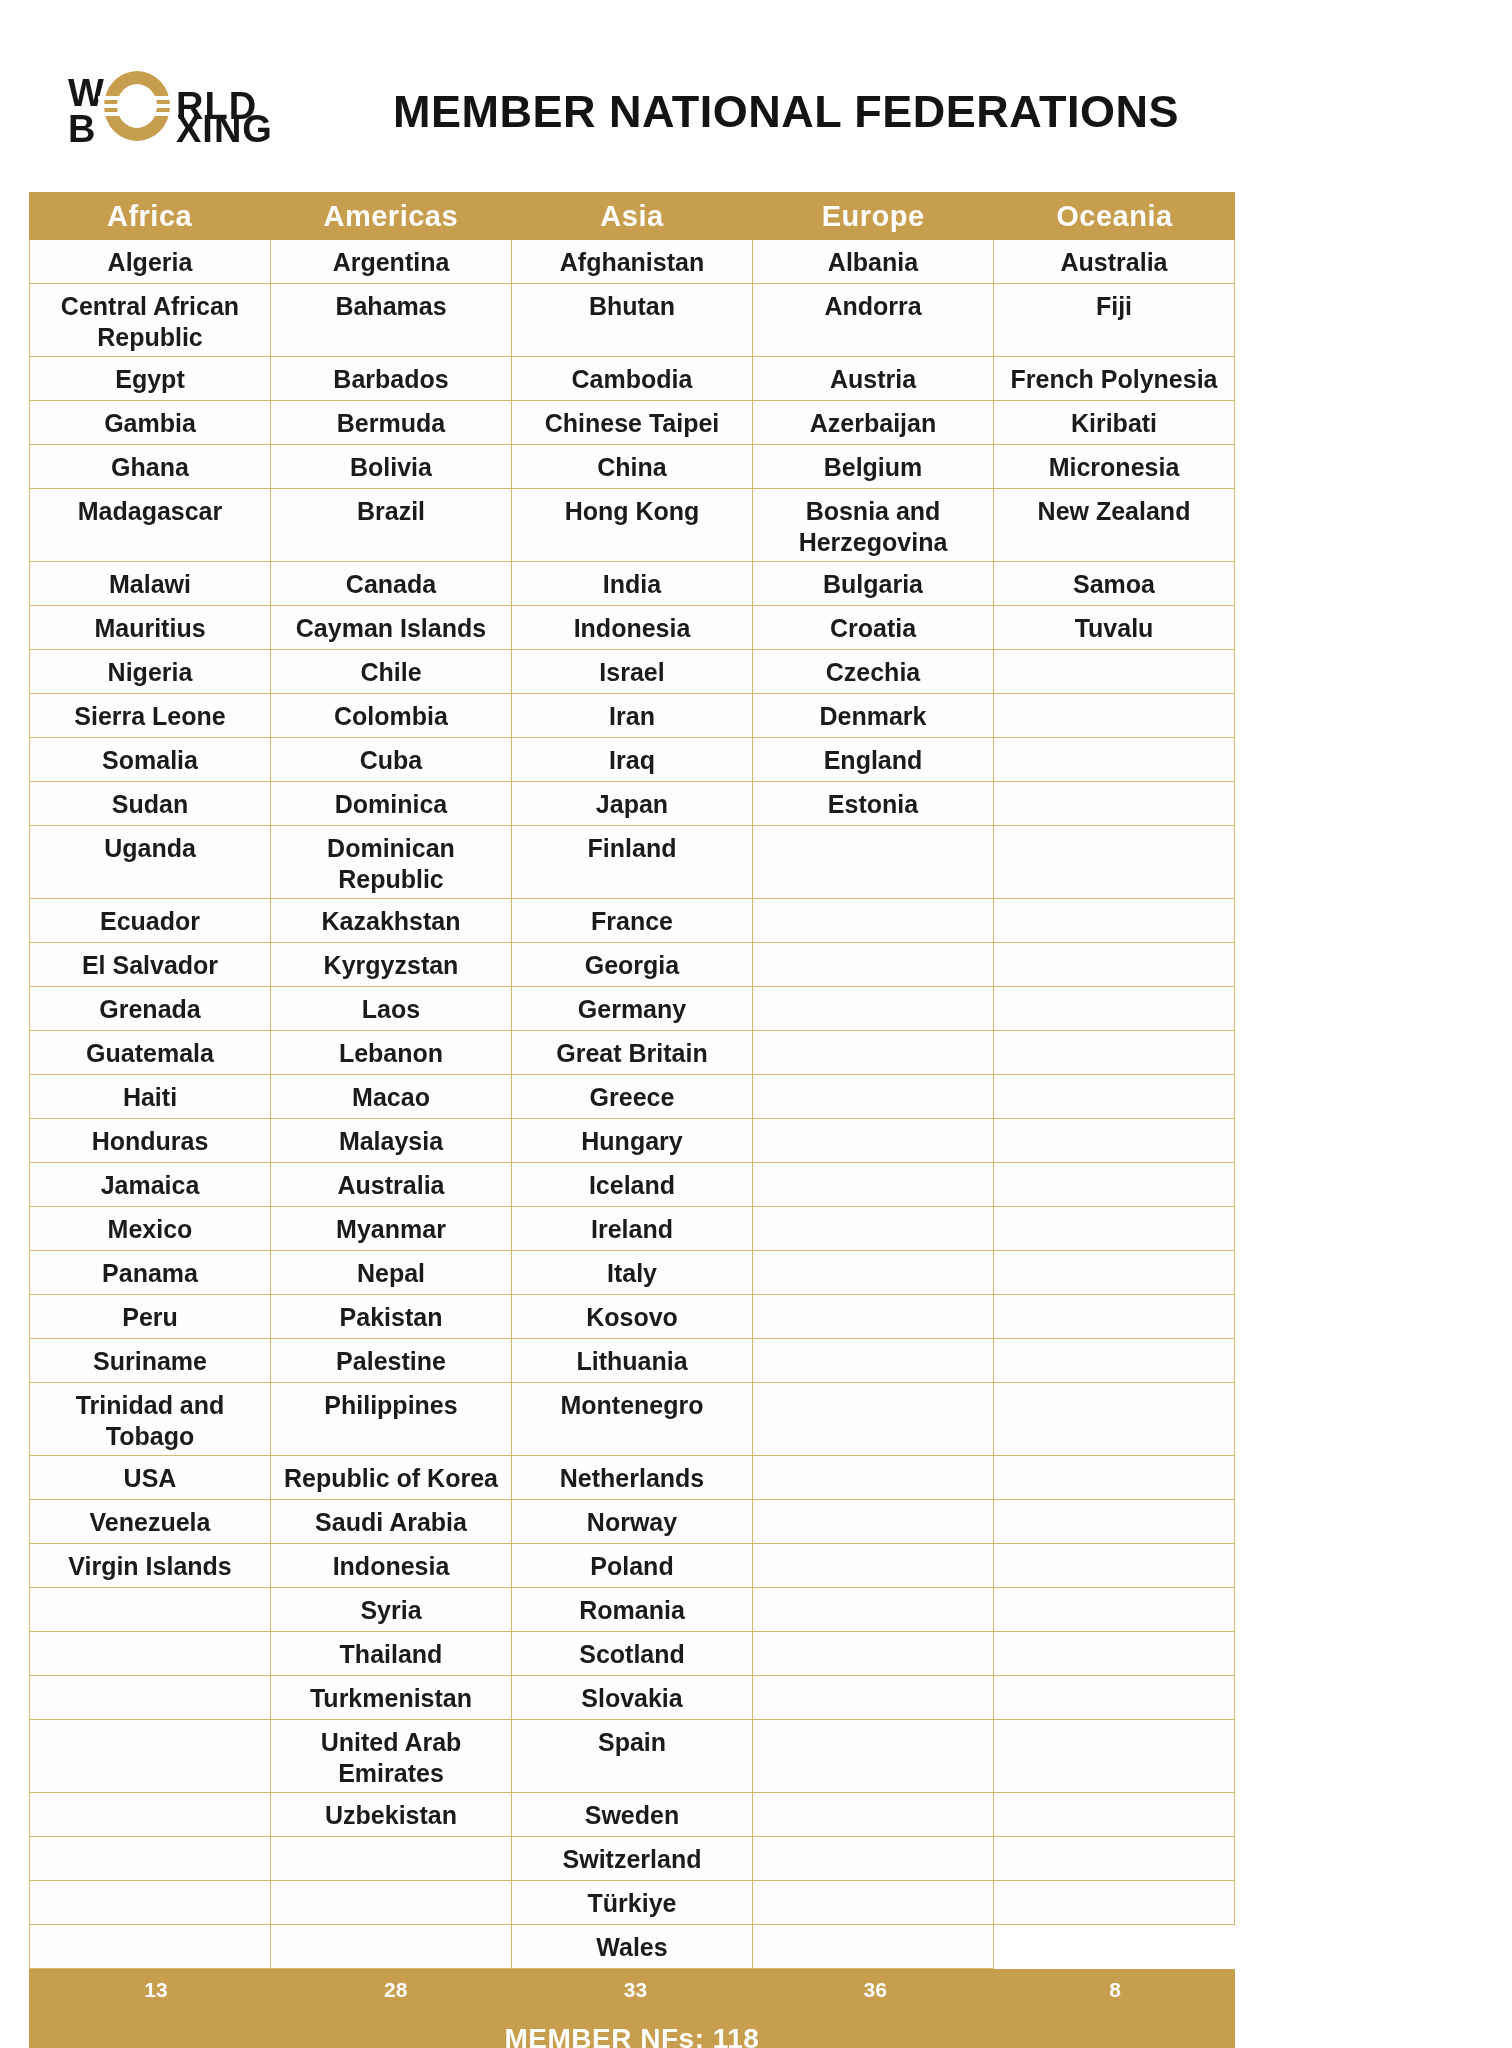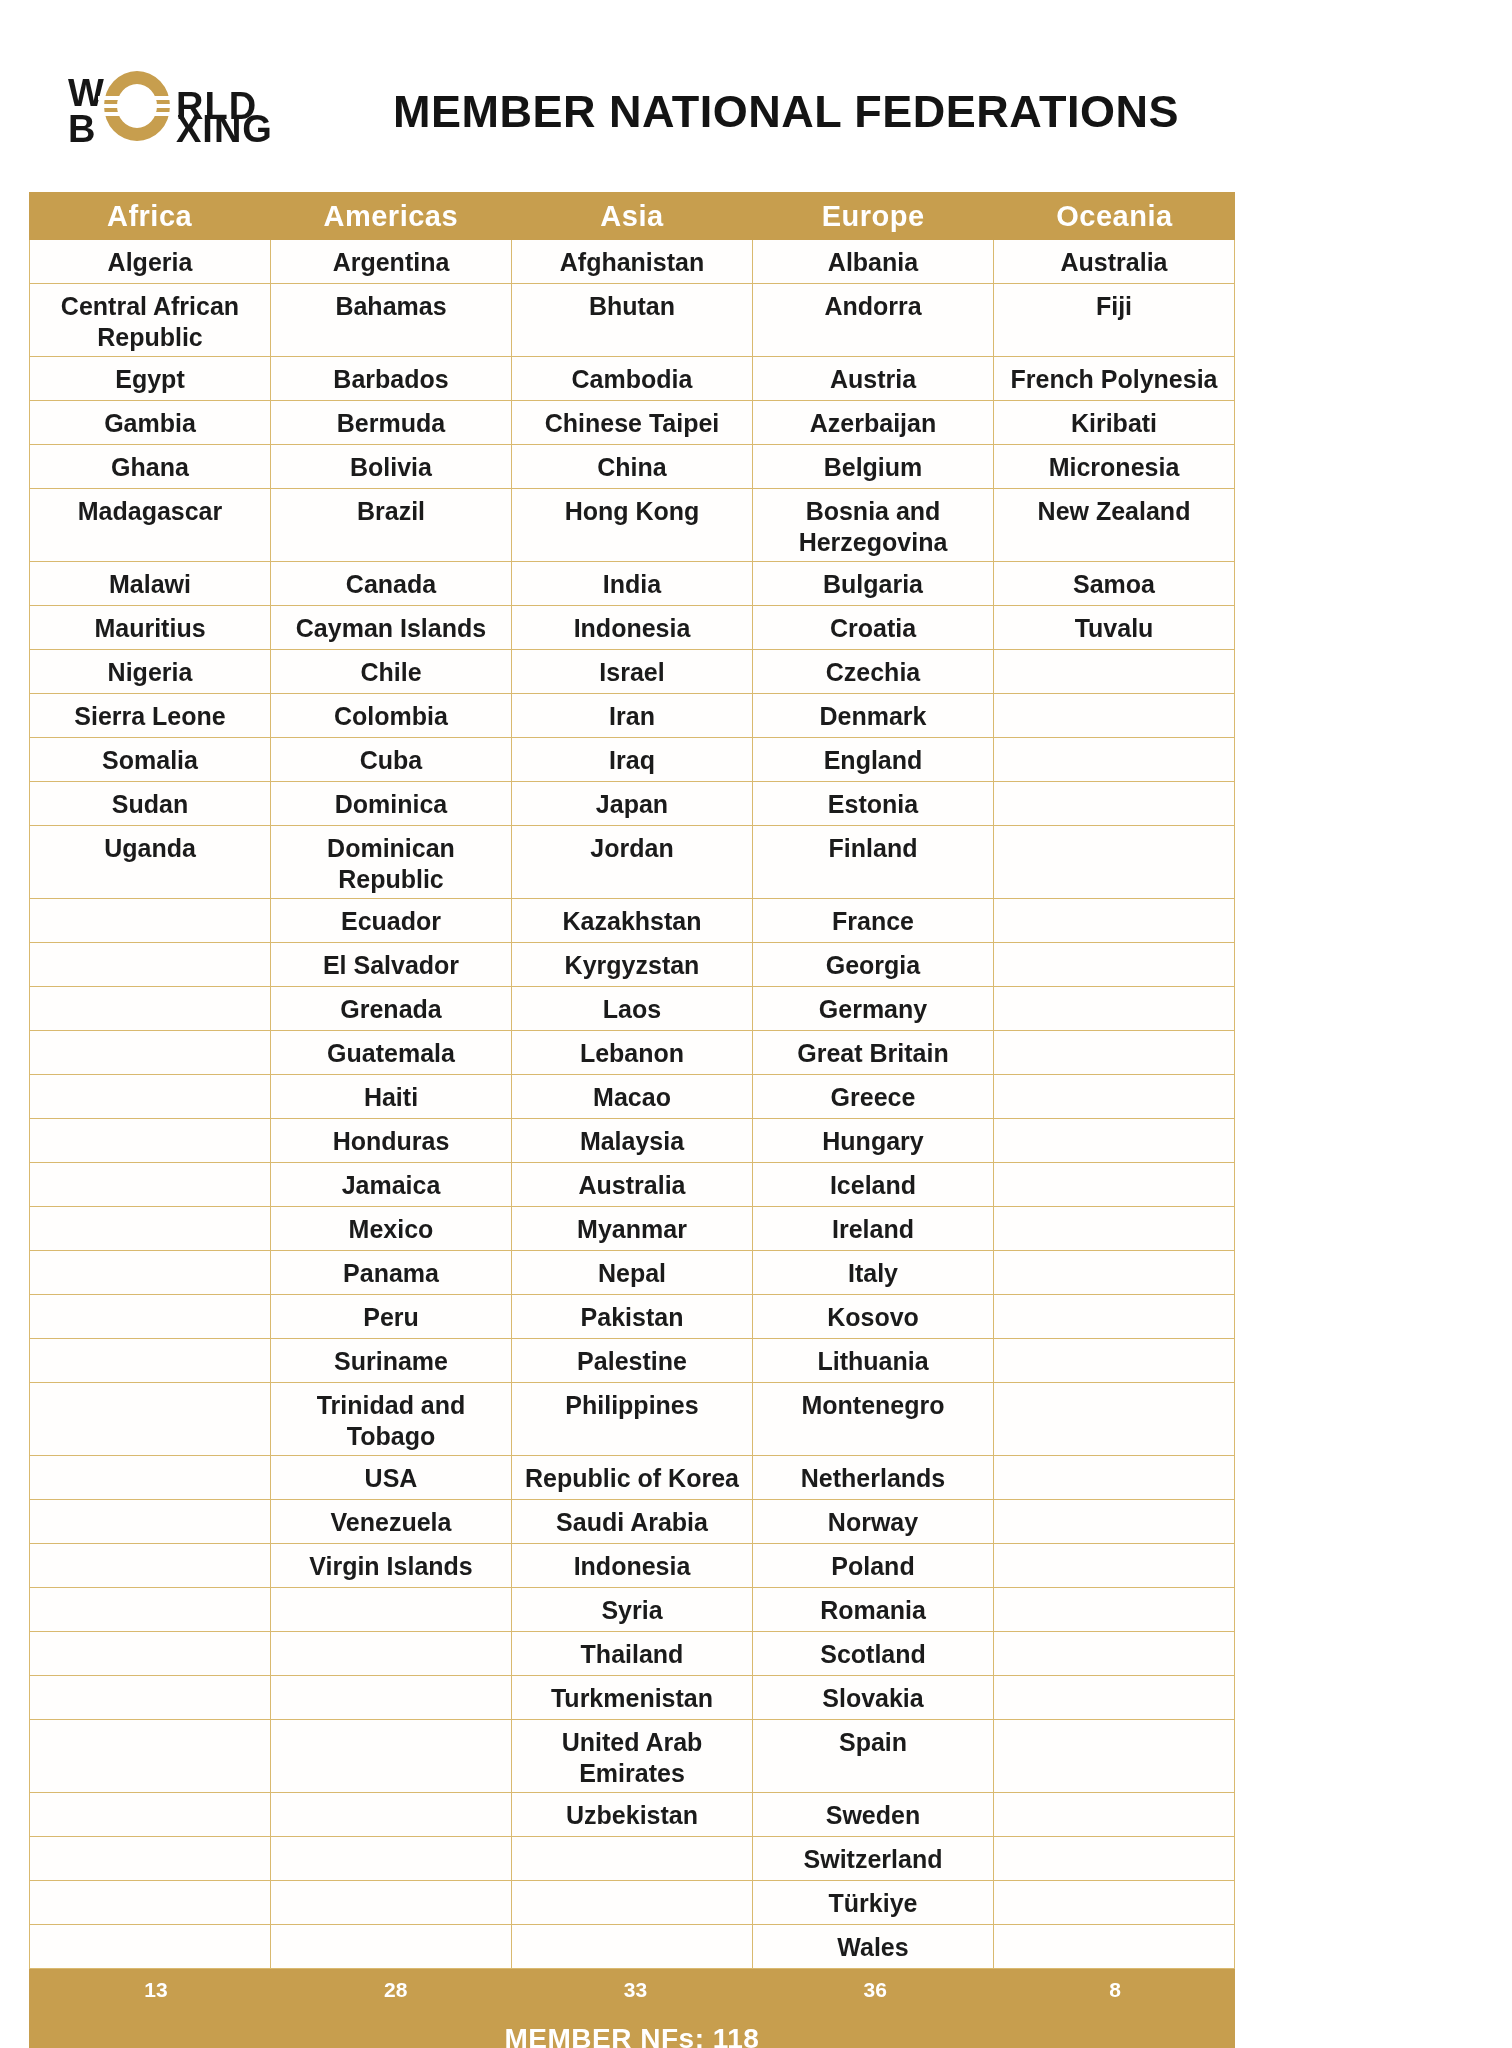--- a/index.html
+++ b/index.html
@@ -173,21 +173,20 @@
       <div class="cell">Iraq</div>
       <div class="cell">England</div>
       <div class="cell"></div>
       <div class="cell">Sudan</div>
       <div class="cell">Dominica</div>
       <div class="cell">Japan</div>
       <div class="cell">Estonia</div>
       <div class="cell"></div>
       <div class="cell">Uganda</div>
       <div class="cell">Dominican Republic</div>
-      <div class="cell">Jordan</div>
       <div class="cell">Finland</div>
       <div class="cell"></div>
       <div class="cell"></div>
       <div class="cell">Ecuador</div>
       <div class="cell">Kazakhstan</div>
       <div class="cell">France</div>
       <div class="cell"></div>
       <div class="cell"></div>
       <div class="cell">El Salvador</div>
       <div class="cell">Kyrgyzstan</div>

